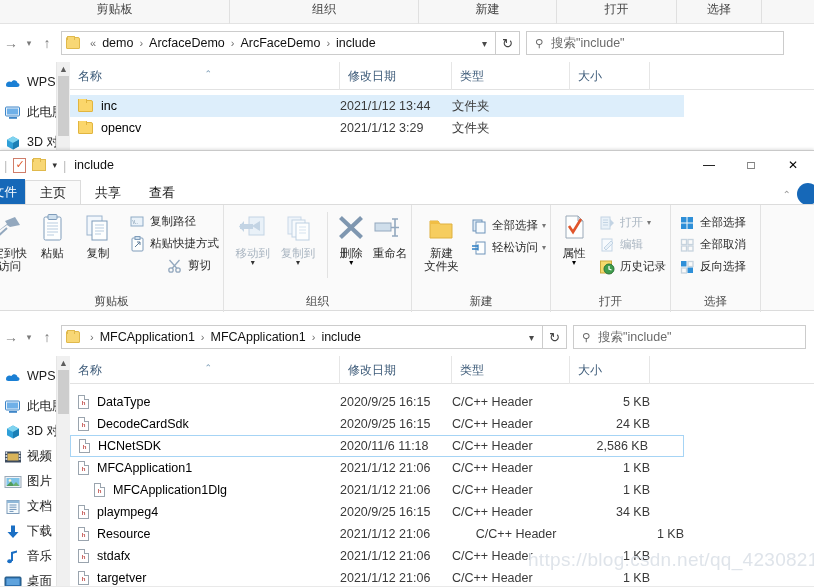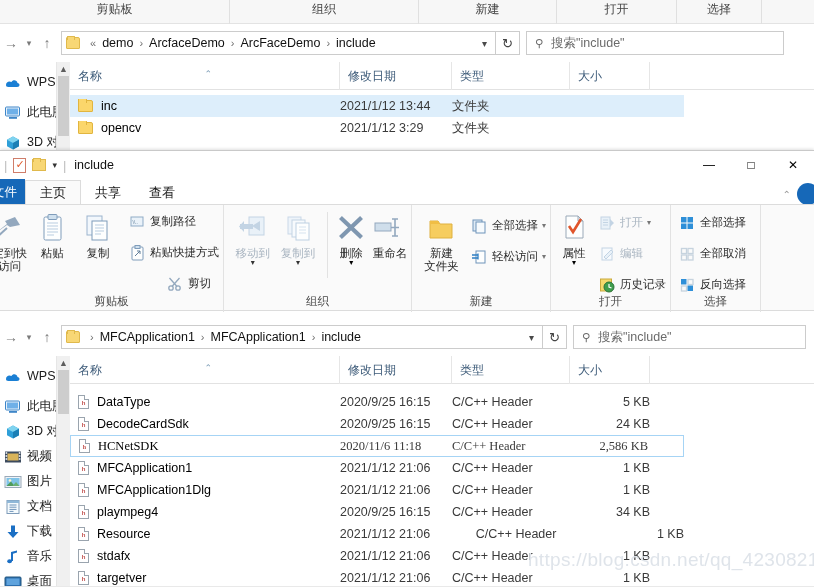--- a/index.html
+++ b/index.html
@@ -194,21 +194,21 @@
   .rgroup-body { flex: 1; display: flex; align-items: flex-start; padding-top: 5px; }
   .rgroup-title {
     height: 18px; line-height: 14px; text-align: center; font-size: 11.5px; color: #4a4a4a;
   }
   .bigbtn {
     width: 56px; display: flex; flex-direction: column; align-items: center;
     font-size: 11.5px; color: #2a2a2a; text-align: center; line-height: 13px;
   }
   .bigbtn.dim { color: #a8b4c0; }
   .bigico { height: 34px; display: flex; align-items: flex-end; justify-content: center; margin-bottom: 3px;}
-  .smallcol { display: flex; flex-direction: column; gap: 12px; padding-top: 2px;}
+  .smallcol { display: flex; flex-direction: column; gap: 3px; padding-top: 2px;}
   .smallbtn {
     display: flex; align-items: center; font-size: 11.5px; color: #2a2a2a;
     height: 19px; padding: 0 4px; white-space: nowrap;
   }
   .smallbtn.dim { color: #a8b4c0; }
   .smallico { width: 17px; height: 16px; margin-right: 4px; flex: none; }
   .dd-caret { font-size: 8px; color: #777; margin-left: 4px; }
   .sub-caret { font-size: 8px; color: #333; line-height: 6px; }
 
   .watermark {
@@ -665,40 +665,40 @@
         </div>
         <div class="filerow" style="width: 614px;">
           <div class="cell-name" style="width:270px; padding-left:8px">
             <span class="ico-h">h</span>
             <span>DecodeCardSdk</span>
           </div>
           <div class="cell-date" style="width:112px">2020/9/25 16:15</div>
           <div class="cell-type" style="width:118px">C/C++ Header</div>
           <div class="cell-size" style="width:80px">24 KB</div>
         </div>
-        <div class="filerow sel-outline" style="width: 614px; font-family: Liberation Serif, serif;">
+        <div class="filerow sel-outline" style="width: 614px;">
           <div class="cell-name" style="width:269px; padding-left:8px">
             <span class="ico-h">h</span>
             <span>HCNetSDK</span>
           </div>
           <div class="cell-date" style="width:112px">2020/11/6 11:18</div>
           <div class="cell-type" style="width:118px">C/C++ Header</div>
           <div class="cell-size" style="width:78px">2,586 KB</div>
         </div>
         <div class="filerow" style="width: 614px;">
           <div class="cell-name" style="width:270px; padding-left:8px">
             <span class="ico-h">h</span>
             <span>MFCApplication1</span>
           </div>
           <div class="cell-date" style="width:112px">2021/1/12 21:06</div>
           <div class="cell-type" style="width:118px">C/C++ Header</div>
           <div class="cell-size" style="width:80px">1 KB</div>
         </div>
         <div class="filerow" style="width: 614px;">
-          <div class="cell-name" style="width:270px; padding-left:8px">
+          <div class="cell-name" style="width:270px; padding-left:24px">
             <span class="ico-h">h</span>
             <span>MFCApplication1Dlg</span>
           </div>
           <div class="cell-date" style="width:112px">2021/1/12 21:06</div>
           <div class="cell-type" style="width:118px">C/C++ Header</div>
           <div class="cell-size" style="width:80px">1 KB</div>
         </div>
         <div class="filerow" style="width: 614px;">
           <div class="cell-name" style="width:270px; padding-left:8px">
             <span class="ico-h">h</span>

